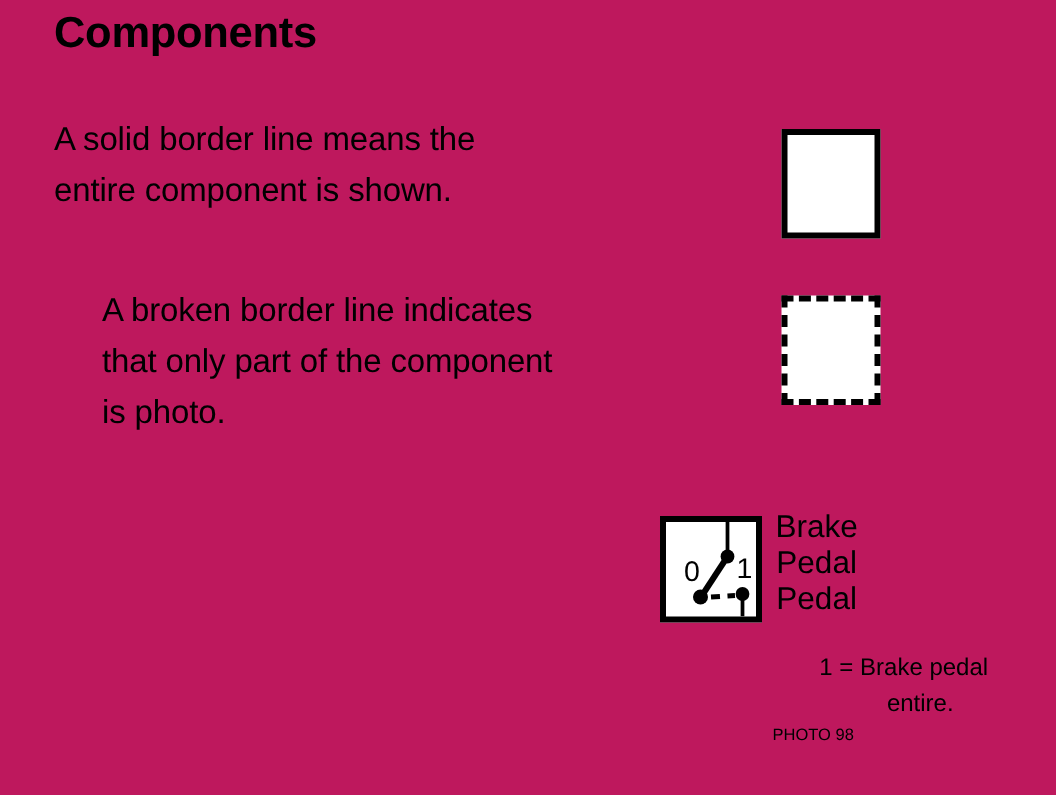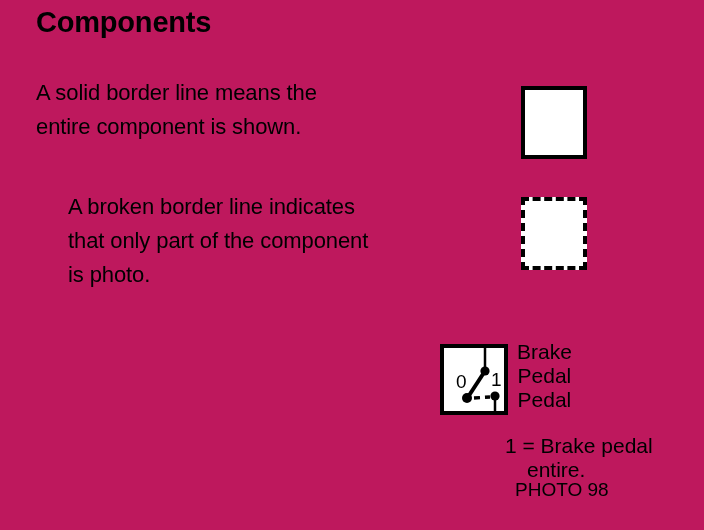--- a/index.html
+++ b/index.html
@@ -98,32 +98,32 @@
     font-size: 21px;
     line-height: 24px;
   }
   #component-name .line { display: block; white-space: nowrap; text-align: center; }
 
   #component-note {
     position: absolute;
     left: 505px;
     top: 434px;
     width: 195px;
-    font-size: 21px;
+    font-size: 16px;
     line-height: 24px;
-    text-align: left;
+    text-align: center;
   }
   #component-note .line { display: block; white-space: nowrap; }
   #component-note .line-2 { padding-left: 22px; }
 
   #photo-ref {
     position: absolute;
     left: 515px;
     top: 480px;
-    font-size: 19px;
+    font-size: 11px;
     line-height: 20px;
     white-space: nowrap;
   }
 </style>
 </head>
 <body>
 
 <div id="slide">
 
   <div id="slide-title">Components</div>

